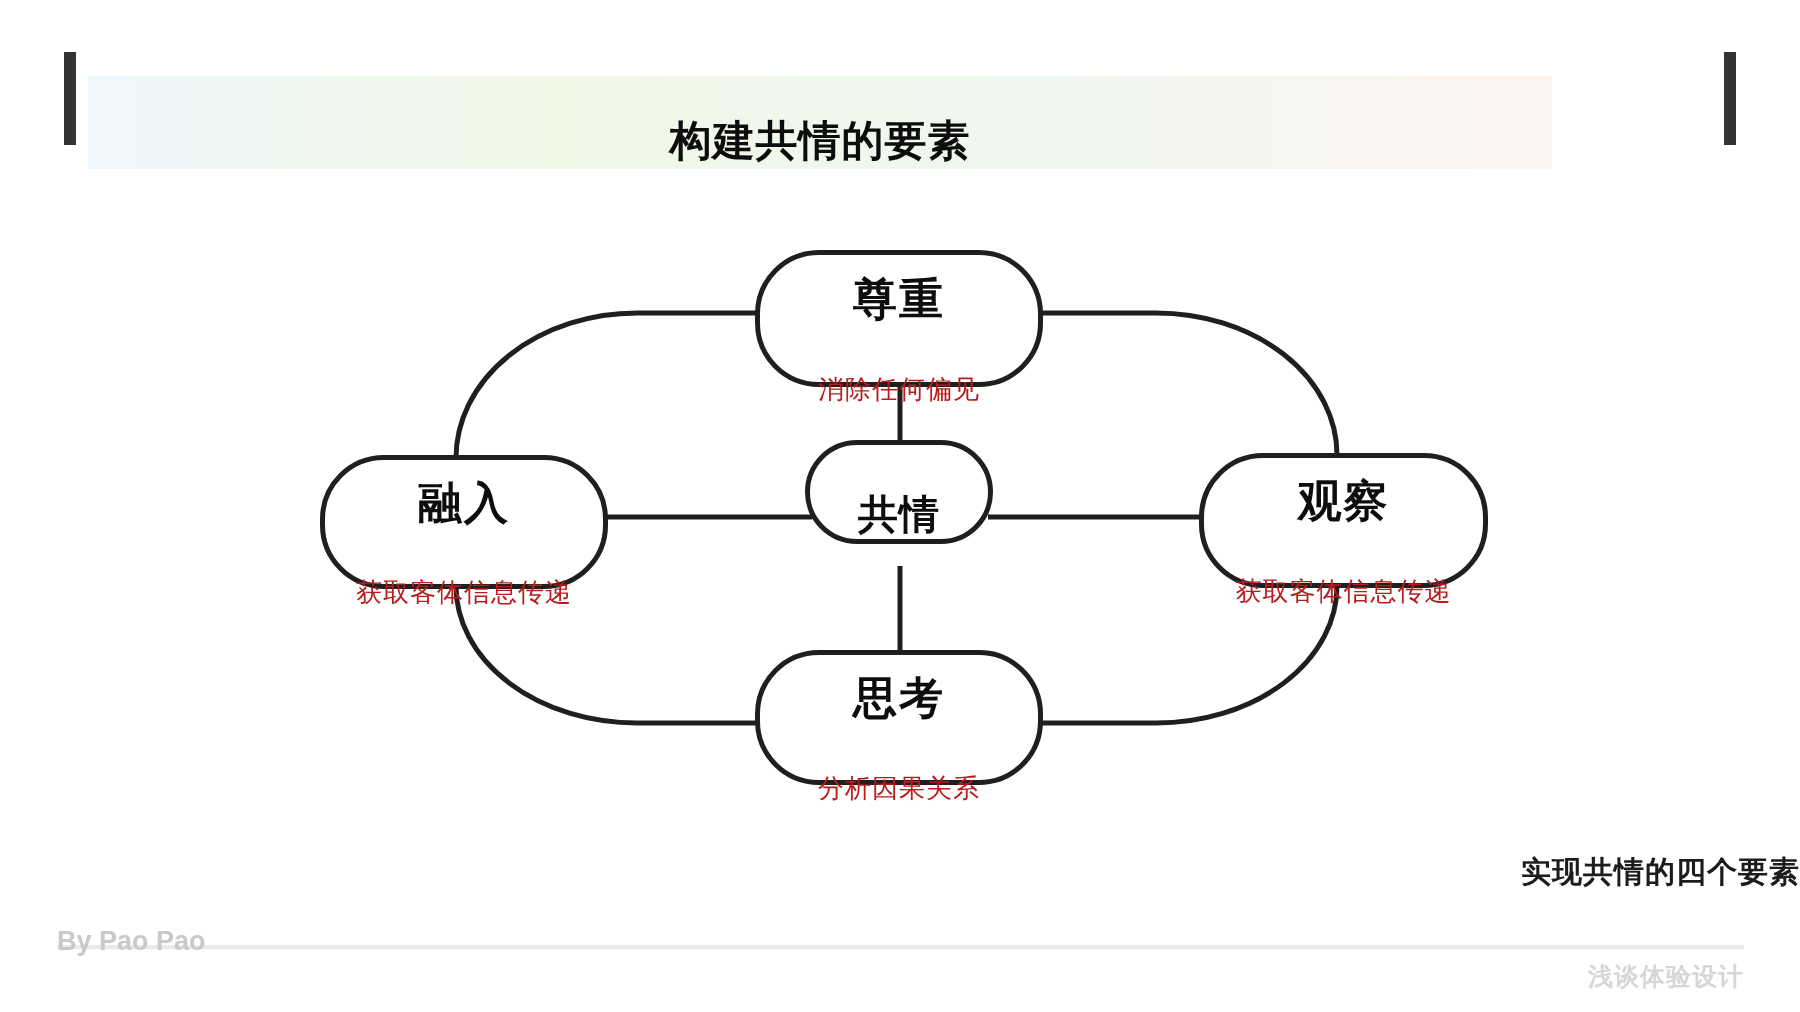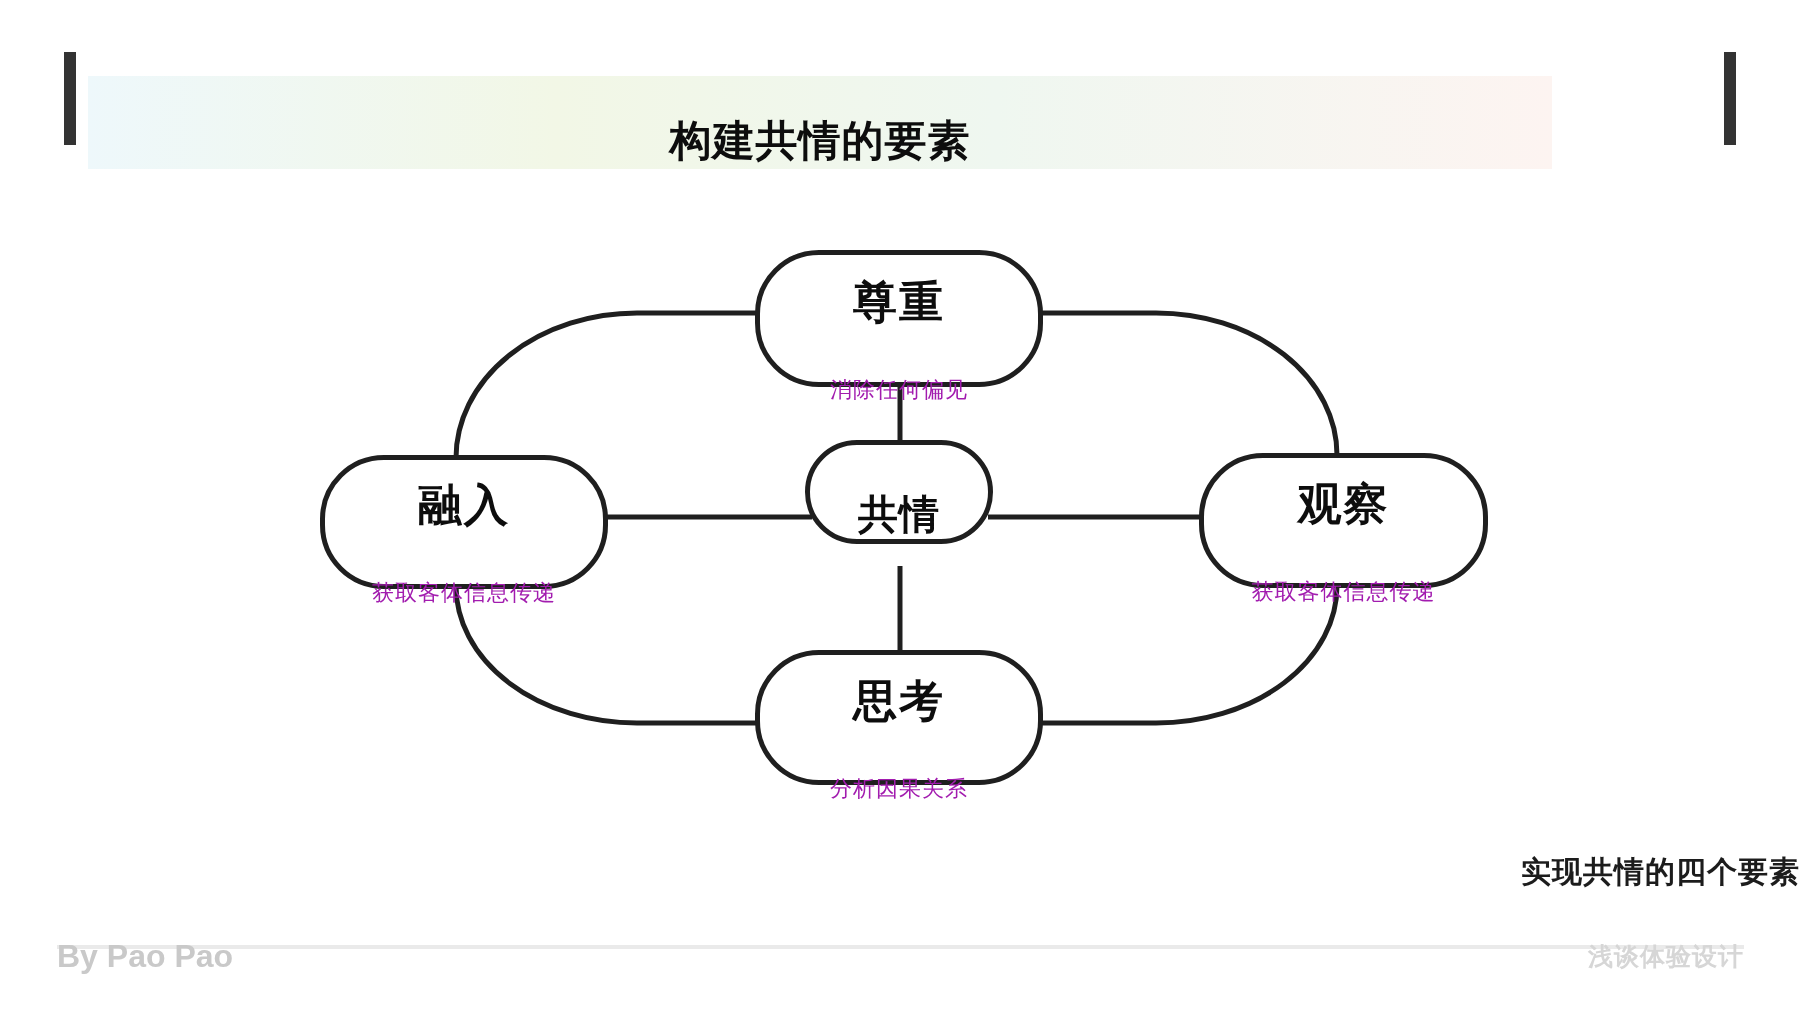--- a/index.html
+++ b/index.html
@@ -89,24 +89,24 @@
   }
   .node-title {
     font-size: 44px;
     font-weight: 900;
     line-height: 1.05;
     color: #0d0d0d;
     letter-spacing: 2px;
     margin-top: 44px;
   }
   .node-subtitle {
-    font-size: 22px;
+    font-size: 26px;
     font-weight: 400;
     line-height: 1.15;
-    color: #a21caf;
+    color: #b91c1c;
     letter-spacing: 1px;
     margin-top: 44px;
   }
   .node-top    { left: 755px;  top: 250px; width: 288px; height: 137px; }
   .node-left   { left: 320px;  top: 455px; width: 288px; height: 134px; }
   .node-right  { left: 1199px; top: 453px; width: 289px; height: 135px; }
   .node-bottom { left: 755px;  top: 650px; width: 288px; height: 135px; }
   .node-center {
     left: 805px; top: 440px; width: 188px; height: 104px;
     border-radius: 58px;
@@ -133,29 +133,28 @@
     left: 57px;
     top: 945px;
     width: 1687px;
     height: 4px;
     background: var(--divider);
   }
   .footer-author {
     position: absolute;
     left: 57px;
     top: 926px;
-    font-size: 32px;
+    font-size: 27px;
     font-weight: 700;
     color: var(--footer-text);
-    margin-top: 12px;
   }
   .footer-brand {
     position: absolute;
     right: 56px;
-    top: 940px;
+    top: 960px;
     font-size: 25px;
     font-weight: 700;
     letter-spacing: 1px;
     color: var(--brand-text);
   }
 </style>
 </head>
 <body>
 
 <div class="canvas">

